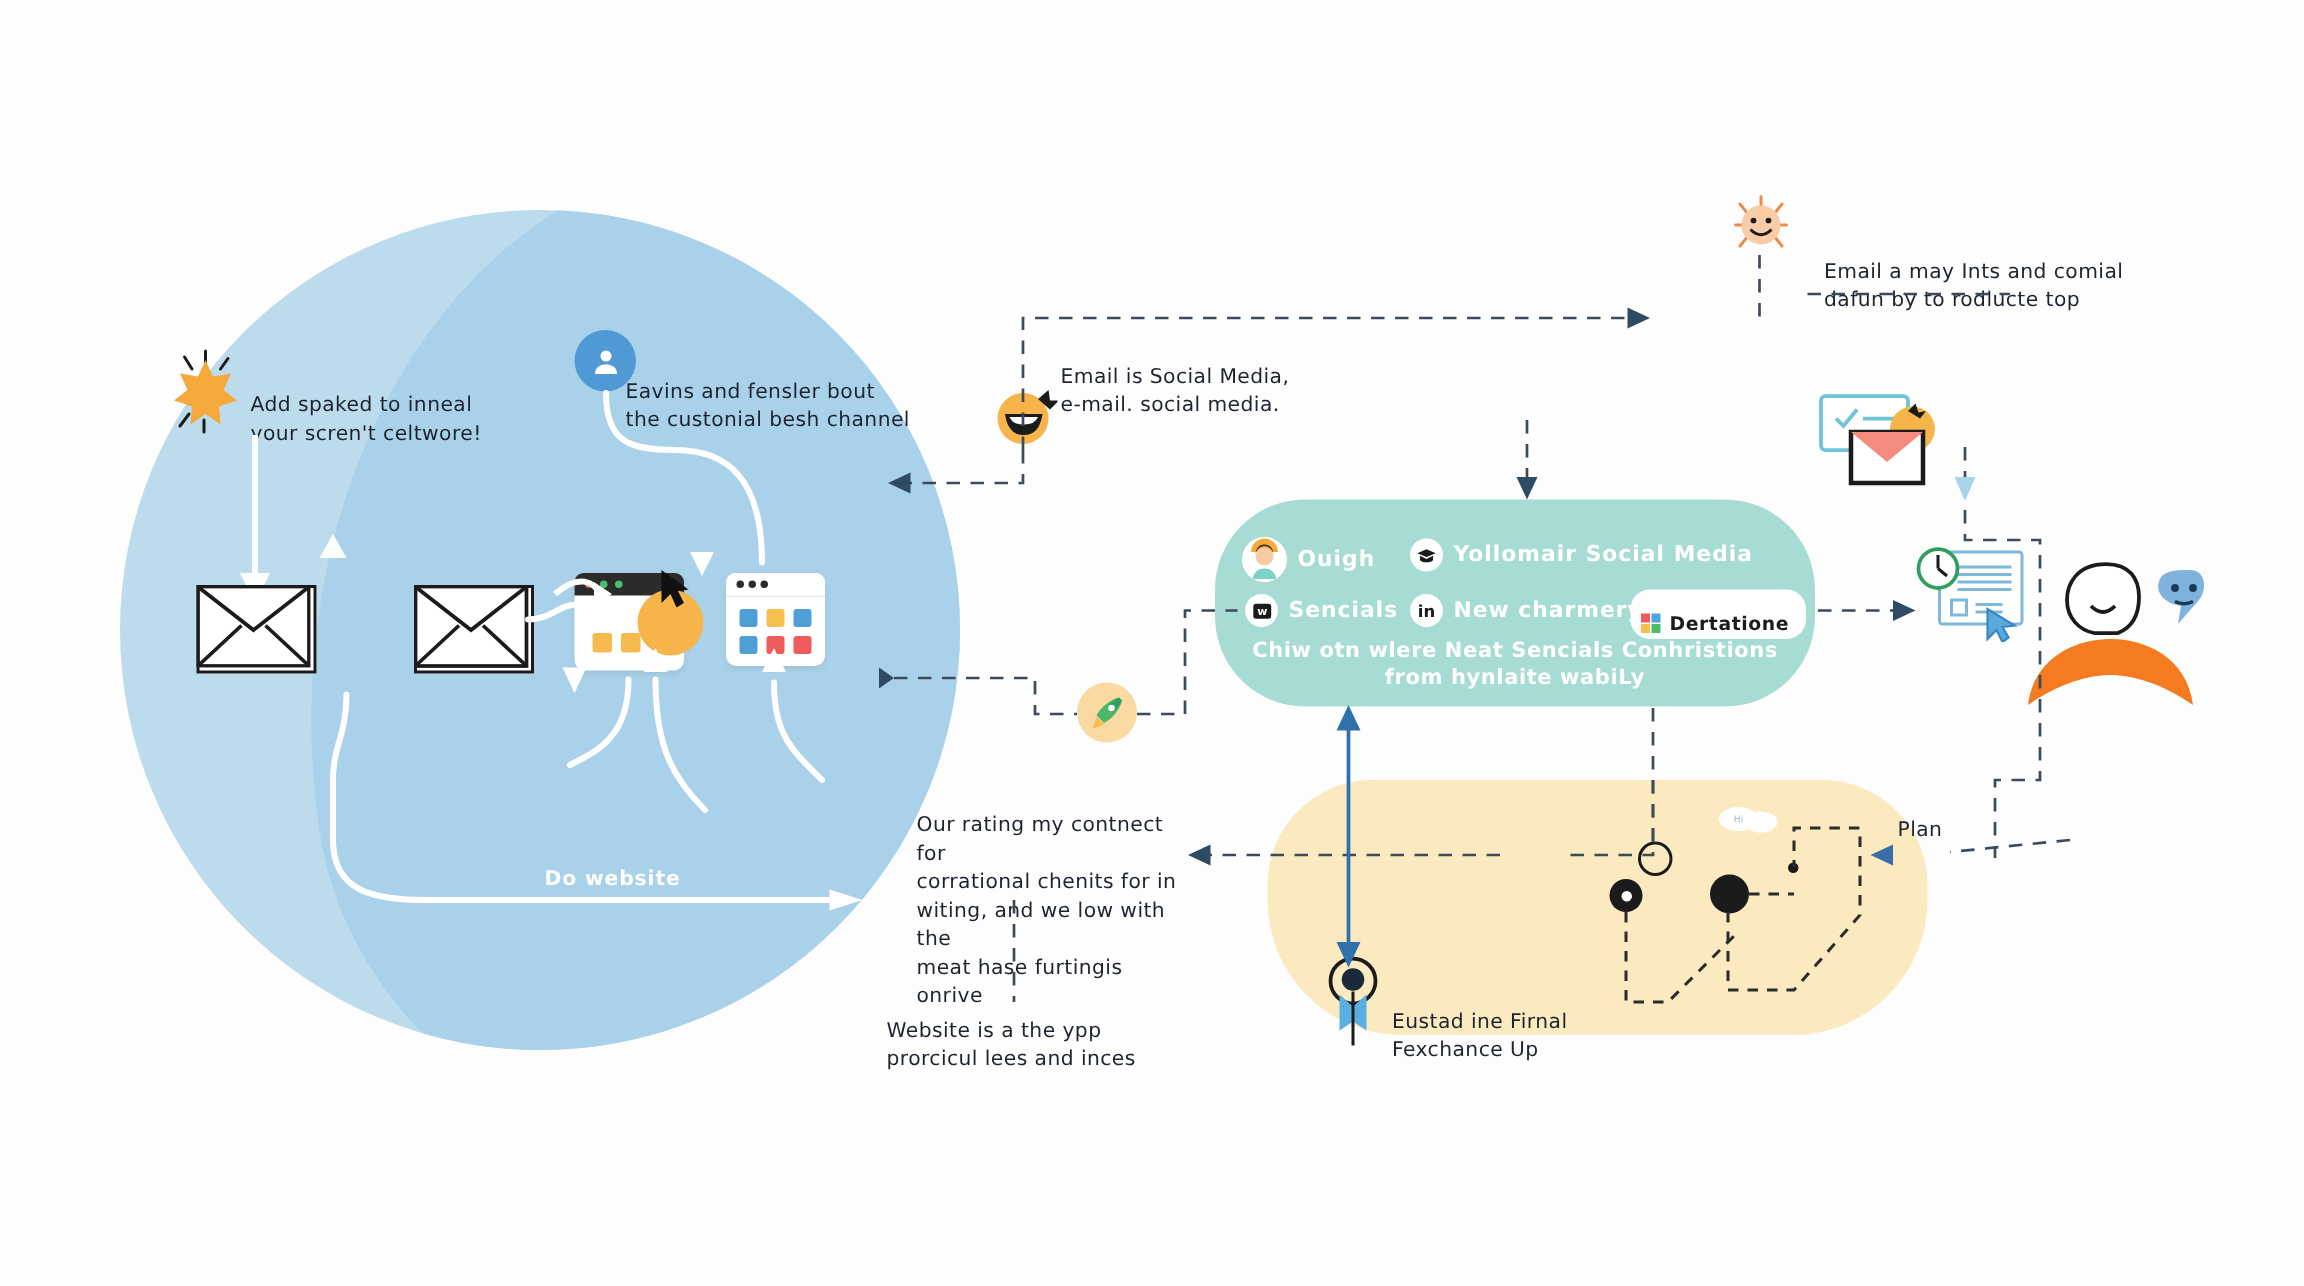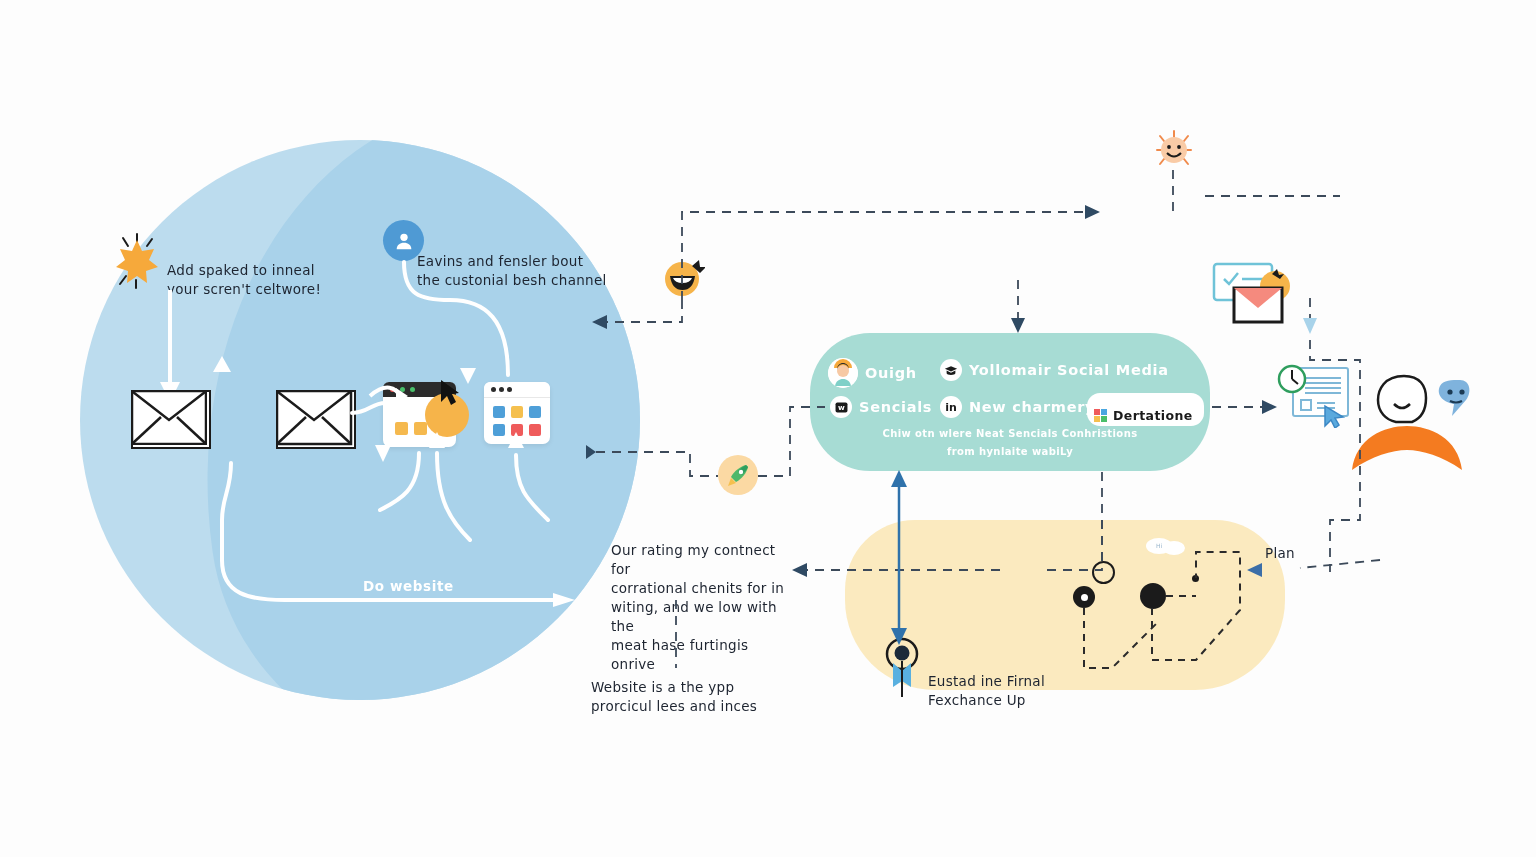--- a/index.html
+++ b/index.html
@@ -56,21 +56,21 @@
     font-size:11px;color:#1b1b1b;font-weight:bold;
   }
   .chip .lbl{color:#ffffff;font-weight:bold;font-size:14.5px;letter-spacing:.7px;}
   .pill{
     background:#ffffff;border-radius:13px;padding:15px 11px 3px 7px;
     display:flex;align-items:center;gap:6px;
     font-size:12.5px;color:#1b1b1b;font-weight:bold;letter-spacing:.4px;
   }
   .ms-grid{width:13px;height:13px;display:grid;grid-template-columns:1fr 1fr;grid-template-rows:1fr 1fr;gap:1.5px;}
   .teal-sub{
-    color:#ffffff;font-weight:bold;font-size:10px;line-height:18px;
+    color:#ffffff;font-weight:bold;font-size:14px;line-height:18px;
     text-align:center;letter-spacing:.4px;white-space:pre-line;
   }
 
   
   .yellow-blob{
     left:845px;top:520px;width:440px;height:170px;background:#fbeabf;
     border-radius:70px 70px 90px 90px;
   }
 
   
@@ -330,20 +330,24 @@
 
   <div class="abs" style="left:718px;top:455px;width:40px;height:40px;border-radius:50%;background:#fbd9a3;display:flex;align-items:center;justify-content:center;">
     <svg width="26" height="26" viewBox="0 0 26 26">
       <path d="M21 3 C16 4 9 9 6 15 l5 5 C17 17 22 10 23 5 Z" fill="#4eb86a"></path>
       <path d="M21 3 C19 4 16 6 13 9 l4 4 c3 -3 5 -6 6 -8 Z" fill="#2f9e5e"></path>
       <circle cx="16" cy="10" r="2.2" fill="#ffffff"></circle>
       <path d="M6 16 L3 24 L11 21 Z" fill="#f5c04e"></path>
     </svg>
   </div>
 
+  <div class="abs note" style="left:707px;top:242px;width:250px;">Email is Social Media,
+e-mail. social media.</div>
+  <div class="abs note" style="left:1216px;top:172px;width:290px;">Email a may Ints and comial
+dafun by to rodlucte top</div>
   <div class="abs note" style="left:611px;top:541px;width:175px;">Our rating my contnect for
 corrational chenits for in
 witing, and we low with the
 meat hase furtingis onrive</div>
   <div class="abs note" style="left:591px;top:678px;width:190px;">Website is a the ypp
 prorcicul lees and inces</div>
   <div class="abs note" style="left:1265px;top:544px;">Plan</div>
 
   <svg class="overlay">
 

